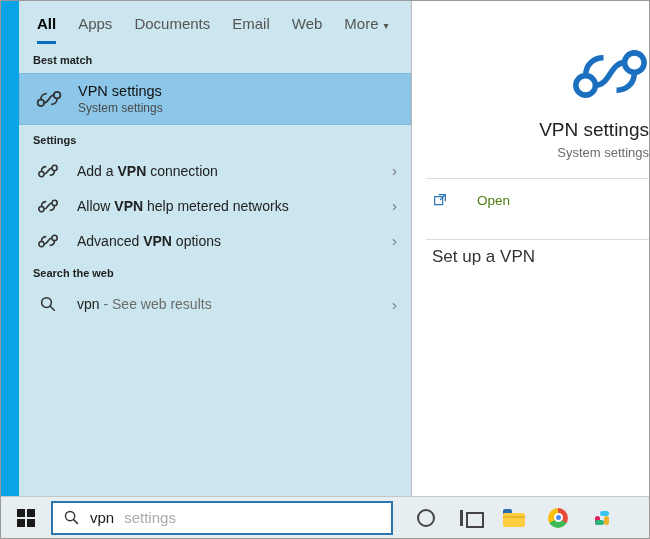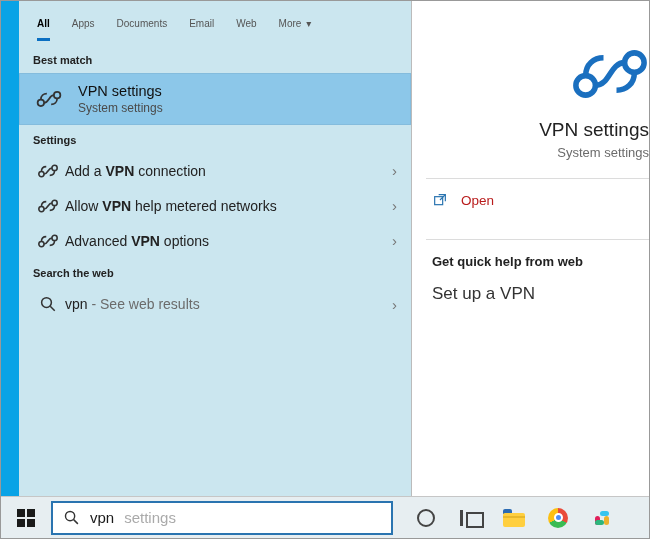--- a/index.html
+++ b/index.html
@@ -7,50 +7,50 @@
   .root { display: flex; flex-direction: column; height: 100%; border: 1px solid #999; }
   .main { flex: 1; display: flex; min-height: 0; }
 
   
   .accent-bar { width: 18px; background: #09a3e6; }
 
   
   .results { flex: 0 0 392px; background: #cbe6ef; display: flex; flex-direction: column; }
 
   
-  .tabs { height: 44px; padding: 0 18px; display: flex; align-items: center; gap: 22px; font-size: 10px; color: #555; position: relative; }
+  .tabs { height: 44px; padding: 0 18px; display: flex; align-items: center; gap: 22px; font-size: 15px; color: #555; position: relative; }
   .tab { position: relative; padding: 13px 0 12px 0; cursor: default; }
   .tab.active { color: #000; font-weight: 600; }
   .tab.active::after { content: ""; position: absolute; left: 0; right: 0; bottom: 0; height: 3px; background: #0a6fc2; }
   .tab.more::after { content: "▾"; font-size: 10px; margin-left: 5px; color: #555; }
 
   .section-head { font-size: 11px; font-weight: 600; color: #222; padding: 9px 14px 7px 14px; }
 
   .best-match { background: #8cc7e9; border: 1px solid rgba(0,0,0,0.05); padding: 9px 14px; display: flex; align-items: center; gap: 14px; }
   .bm-icon { width: 30px; height: 30px; display: flex; align-items: center; justify-content: center; color: #333; }
   .bm-text .title { font-size: 14.5px; color: #111; }
   .bm-text .sub { font-size: 12px; color: #4a4a4a; margin-top: 2px; }
 
-  .item { display: flex; align-items: center; gap: 2px; padding: 9px 14px; font-size: 14px; color: #222; }
+  .item { display: flex; align-items: center; gap: 14px; padding: 9px 14px; font-size: 14px; color: #222; }
   .item .icon-slot { width: 30px; display: flex; justify-content: center; }
   .item .label { flex: 1; }
   .item .chev { color: #777; font-size: 15px; }
   .item b { font-weight: 600; }
 
   .web-item .muted { color: #6b6b6b; }
 
   
   .preview { flex: 1; background: #fff; border-left: 1px solid #bbb; display: flex; flex-direction: column; padding-top: 46px; }
   .preview-logo { display: flex; justify-content: flex-end; padding: 0 0 0 0; }
   .preview-logo svg { margin-right: 0; }
   .preview-title { text-align: right; font-size: 19px; color: #222; margin-top: 18px; padding-right: 0; }
   .preview-sub { text-align: right; font-size: 13px; color: #6b6b6b; margin-top: 4px; }
   .divider { height: 1px; background: #dcdcdc; margin: 18px 0 0 14px; }
 
-  .open-row { display: flex; align-items: center; gap: 13px; padding: 13px 0 13px 20px; font-size: 13.5px; color: #b91c1c; }
+  .open-row { display: flex; align-items: center; gap: 29px; padding: 13px 0 13px 20px; font-size: 13.5px; color: #4d7c0f; }
   .open-icon { width: 16px; height: 16px; color: #2a74b0; }
 
   .quick-head { font-size: 13px; font-weight: 600; color: #222; padding: 14px 0 8px 20px; }
   .quick-item { font-size: 17px; color: #333; padding: 7px 0 7px 20px; }
 
   
   .taskbar { height: 42px; background: #e7eef1; border-top: 1px solid #c6c6c6; display: flex; align-items: center; }
   .start-btn { width: 50px; height: 100%; display: flex; align-items: center; justify-content: center; }
   .search-box { height: 34px; width: 342px; border: 2px solid #2a74b0; background: #fff; display: flex; align-items: center; padding: 0 10px; gap: 10px; }
   .search-box .glass { color: #333; }
@@ -197,21 +197,20 @@
       <div class="open-row">
         <svg class="open-icon" viewBox="0 0 24 24" fill="none" stroke="currentColor" stroke-width="1.8">
           <rect x="4" y="7" width="12" height="12"></rect>
           <path d="M10 4 h10 v10"></path>
             <path d="M20 4 L12 12"></path>
         </svg>
         <span>Open</span>
       </div>
       <div class="divider"></div>
 
-      <div class="quick-head">Get quick help from web</div>
       <div class="quick-item">Set up a VPN</div>
     </div>
   </div>
 
   <div class="taskbar">
     <div class="start-btn">
       <div class="winlogo">
           <span></span>
           <span></span>
           <span></span>

